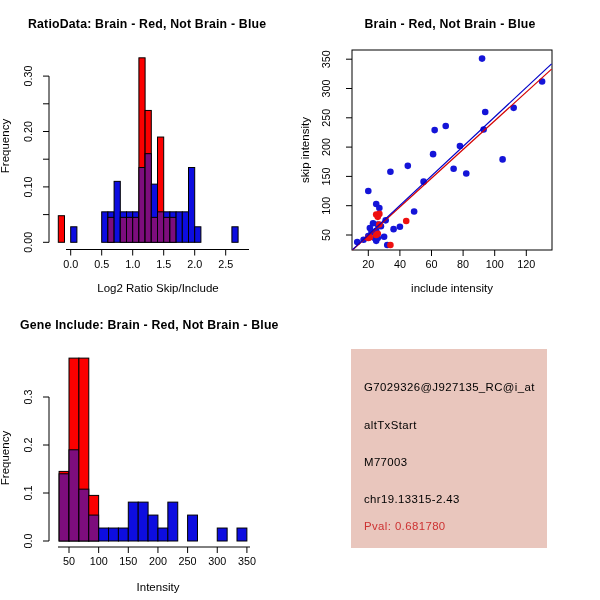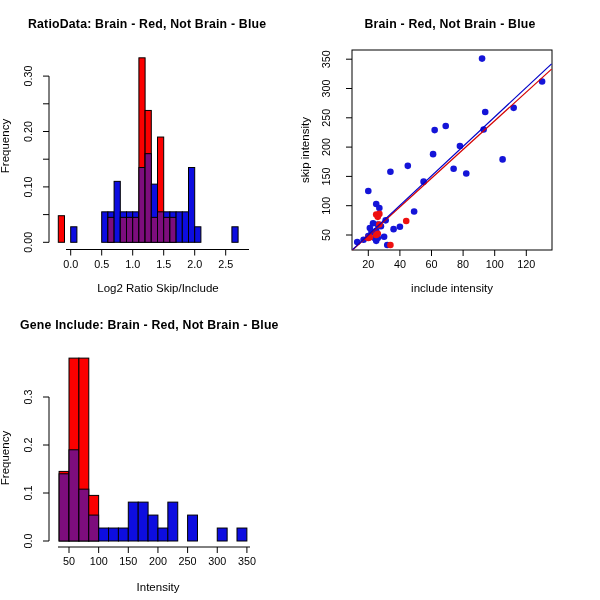--- a/index.html
+++ b/index.html
@@ -212,13 +212,20 @@
         <rect x="187.6" y="515.08" width="9.88531" height="25.91999999999996" fill="#0d0de0" stroke="#000" stroke-width="1"></rect>
         <rect x="217.25" y="528.04" width="9.88531" height="12.960000000000036" fill="#0d0de0" stroke="#000" stroke-width="1"></rect>
         <rect x="236.9969" y="528.04" width="9.88531" height="12.960000000000036" fill="#0d0de0" stroke="#000" stroke-width="1"></rect>
       </g>
     </svg>
 
   <div class="title t-tr">Brain - Red, Not Brain - Blue</div>
   <div class="title t-tl">RatioData: Brain - Red, Not Brain - Blue</div>
   <div class="title t-bl">Gene Include: Brain - Red, Not Brain - Blue</div>
 
+  <div class="info-box" style="background: rgb(233, 198, 189);">
+    <div class="il il-0">G7029326@J927135_RC@i_at</div>
+    <div class="il il-1">altTxStart</div>
+    <div class="il il-2">M77003</div>
+    <div class="il il-3">chr19.13315-2.43</div>
+    <div class="il il-4" style="color: rgb(205, 50, 50);">Pval: 0.681780</div>
+  </div>
 </div>
 
 </body></html>

